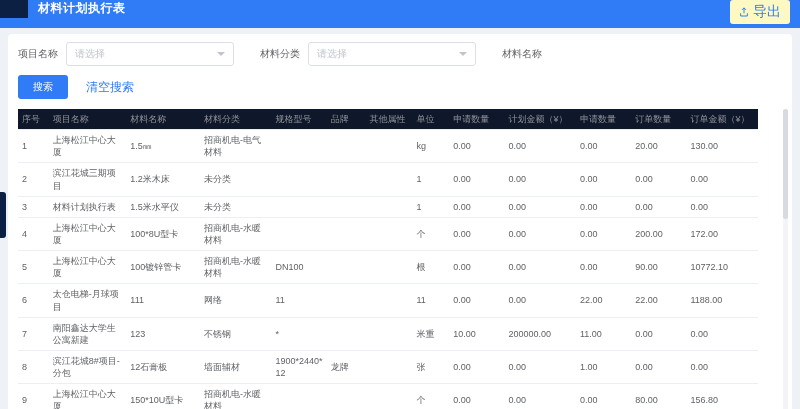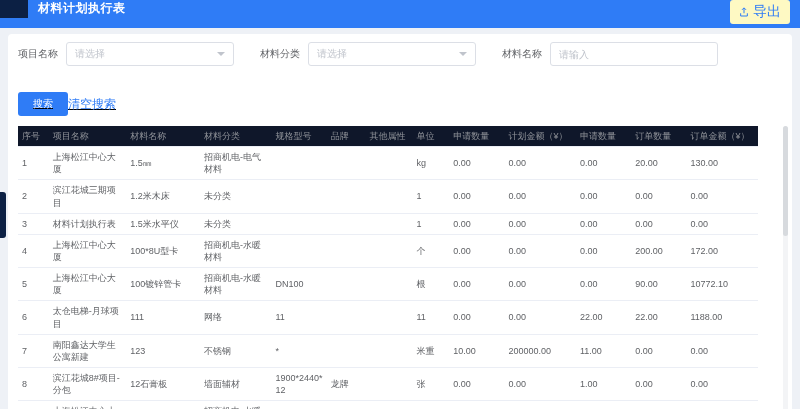--- a/index.html
+++ b/index.html
@@ -20,21 +20,21 @@
 
   
   .filter-row { display:flex; align-items:center; gap:26px; }
   .filter-group { display:flex; align-items:center; gap:8px; font-size:10px; color:#606266; }
   .control { width:168px; height:24px; border:1px solid #dcdfe6; border-radius:3px; display:flex; align-items:center; justify-content:space-between; padding:0 8px; background:#fff; cursor:pointer; }
   .control .ph { color:#c0c4cc; font-size:10px; }
   .chevron { width:0; height:0; border-left:4px solid transparent; border-right:4px solid transparent; border-top:4px solid #c0c4cc; }
   .text-input { width:168px; height:24px; border:1px solid #dcdfe6; border-radius:3px; padding:0 8px; font-size:10px; color:#606266; outline:none; }
   .text-input::placeholder { color:#c0c4cc; }
 
-  .btn-row { display:flex; align-items:center; margin-top:26px;text-decoration:underline; }
+  .btn-row { display:flex; align-items:center; gap:18px; margin-top:9px; }
   .search-btn { background:#2f7cf6; color:#fff; border:none; border-radius:3px; font-size:10px; padding:5px 15px; cursor:pointer; }
   .clear-link { color:#2f7cf6; font-size:12px; cursor:pointer; }
 
   
   .table-wrap { margin-top:10px; position:relative; }
   table { width:740px; table-layout:fixed; border-collapse:collapse; font-size:9px; }
   th, td { text-align:left; padding:4px 4px; border-bottom:1px solid #ebeef5; vertical-align:middle; word-break:break-all; line-height:1.35; }
   th { background:#0f172a; color:#909399; font-weight:normal; white-space:nowrap; overflow:hidden; }
   td { color:#606266; background:#fff; }
   .c0{width:30px}.c1{width:76px}.c2{width:72px}.c3{width:70px}.c4{width:54px}.c5{width:38px}.c6{width:46px}.c7{width:36px}.c8{width:54px}.c9{width:70px}.c10{width:54px}.c11{width:54px}.c12{width:70px}
@@ -71,21 +71,20 @@
     </div>
     <div class="filter-group">
       <span>材料分类</span>
       <div class="control">
         <span class="ph">请选择</span>
         <span class="chevron"></span>
       </div>
     </div>
     <div class="filter-group">
       <span>材料名称</span>
-      <input class="text-input" type="text" placeholder="请输入" style="">
     </div>
   </div>
 
   <div class="btn-row">
     <button class="search-btn">搜索</button>
     <span class="clear-link">清空搜索</span>
   </div>
 
   <div class="table-wrap">
     <table>

